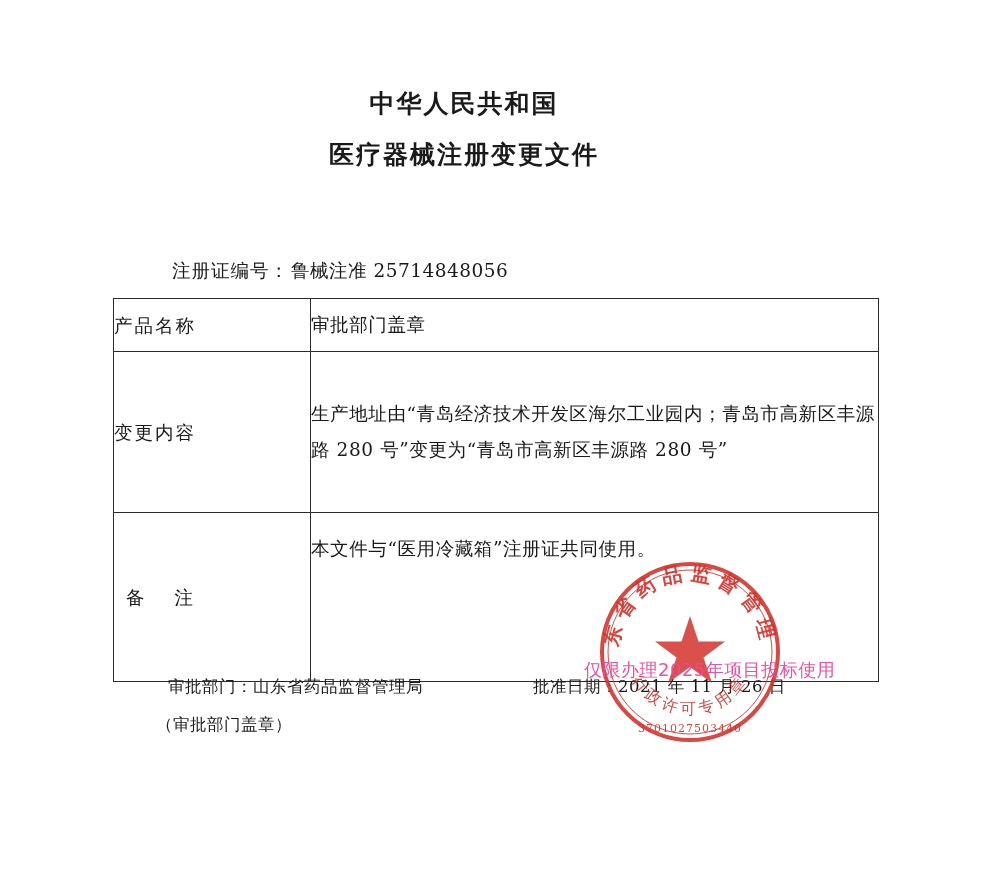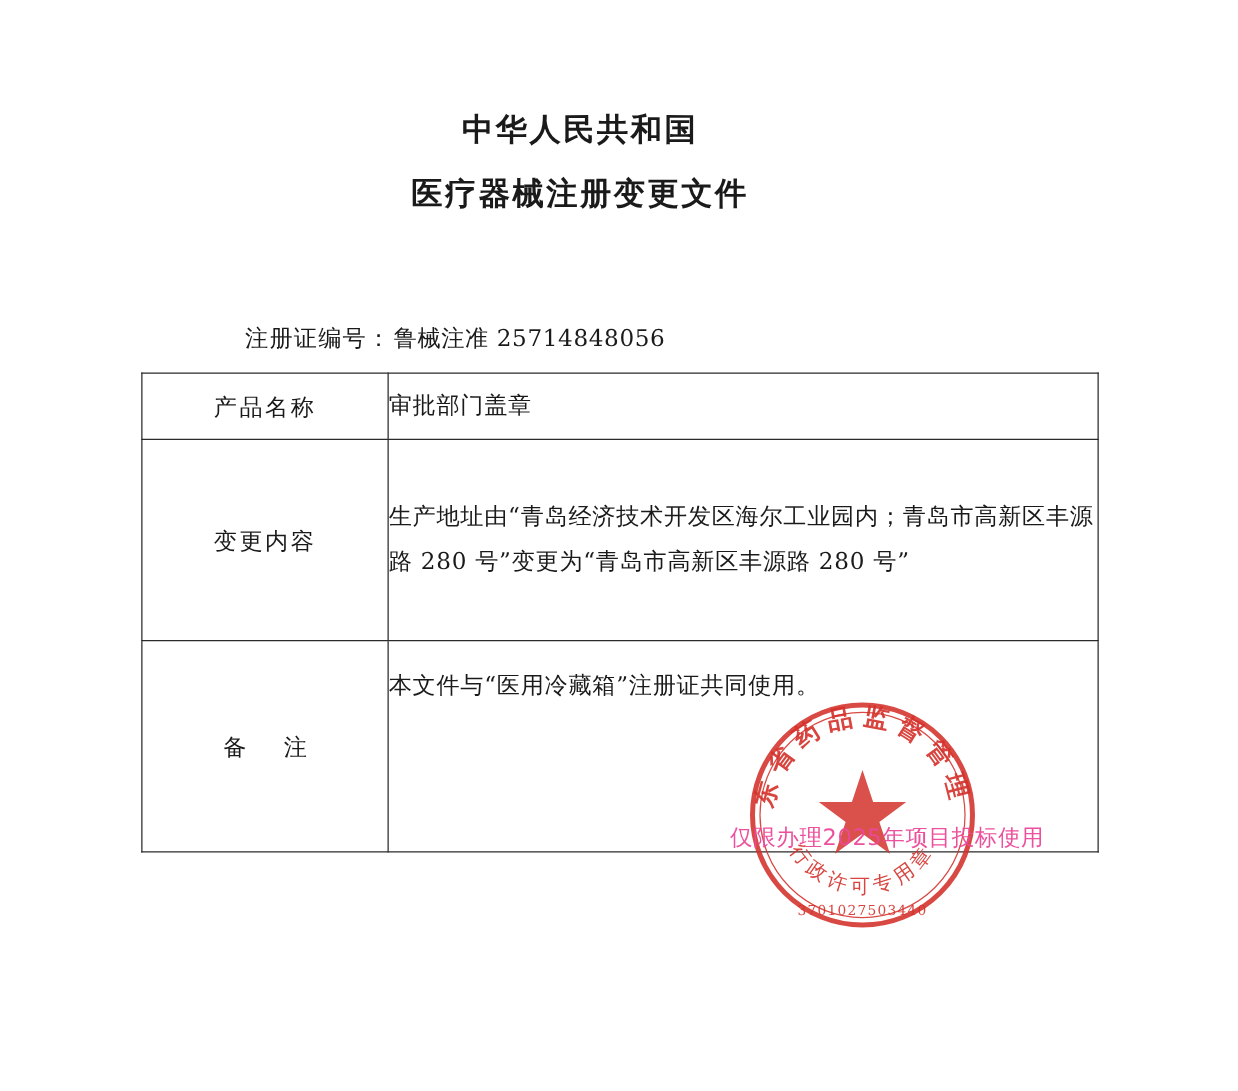--- a/index.html
+++ b/index.html
@@ -45,21 +45,21 @@
 
   
   .reg-line {
     position: absolute;
     top: 258px;
     left: 172px;
     font-size: 18.5px;
     letter-spacing: 0.5px;
     white-space: nowrap;
   }
-  .reg-label { letter-spacing: 1px; margin-left: 24px; }
+  .reg-label { letter-spacing: 1px; }
   .reg-value { margin-left: 2px; }
 
   
   .doc-table {
     position: absolute;
     top: 298px;
     left: 113px;
     width: 763px;
     border-collapse: collapse;
     table-layout: fixed;
@@ -67,21 +67,21 @@
   .doc-table td {
     border: 1px solid #2b2b2b;
     vertical-align: middle;
     font-size: 18.5px;
     padding: 0;
   }
   .col-label { width: 196px; }
   .col-value { width: 567px; }
 
   .cell-label {
-    text-align: center;
+    text-align: left;
     letter-spacing: 2px;
   }
   .cell-label.spaced { letter-spacing: 12px; text-indent: 12px; }
 
   .cell-value {
     padding: 10px 14px 10px 16px;
     line-height: 1.95;
     text-align: left;
     letter-spacing: 0.6px;
   }
@@ -178,20 +178,27 @@
       </tr>
       <tr class="row-remark">
         <td class="col-label cell-label spaced">备 注</td>
         <td class="col-value cell-value">
           <span class="remark-inner">本文件与“医用冷藏箱”注册证共同使用。</span>
         </td>
       </tr>
     </tbody>
   </table>
 
+  <div class="footer">
+    <div class="footer-row">
+      <span class="dept">审批部门：山东省药品监督管理局</span>
+      <span class="date">批准日期：2021 年 11 月 26 日</span>
+    </div>
+    <div class="seal-note">（审批部门盖章）</div>
+  </div>
 
   <div class="seal">
     <svg width="196" height="196" viewBox="0 0 196 196" aria-hidden="true">
       <defs>
         <path id="arcTop" d="M 26,98 A 72,72 0 0 1 170,98" fill="none"></path>
         <path id="arcBottom" d="M 44,132 A 66,66 0 0 0 152,132" fill="none"></path>
       </defs>
       <g stroke="#d4312b" fill="none" opacity="0.88">
         <circle cx="98" cy="98" r="88" stroke-width="4"></circle>
         <circle cx="98" cy="98" r="82" stroke-width="1"></circle>

